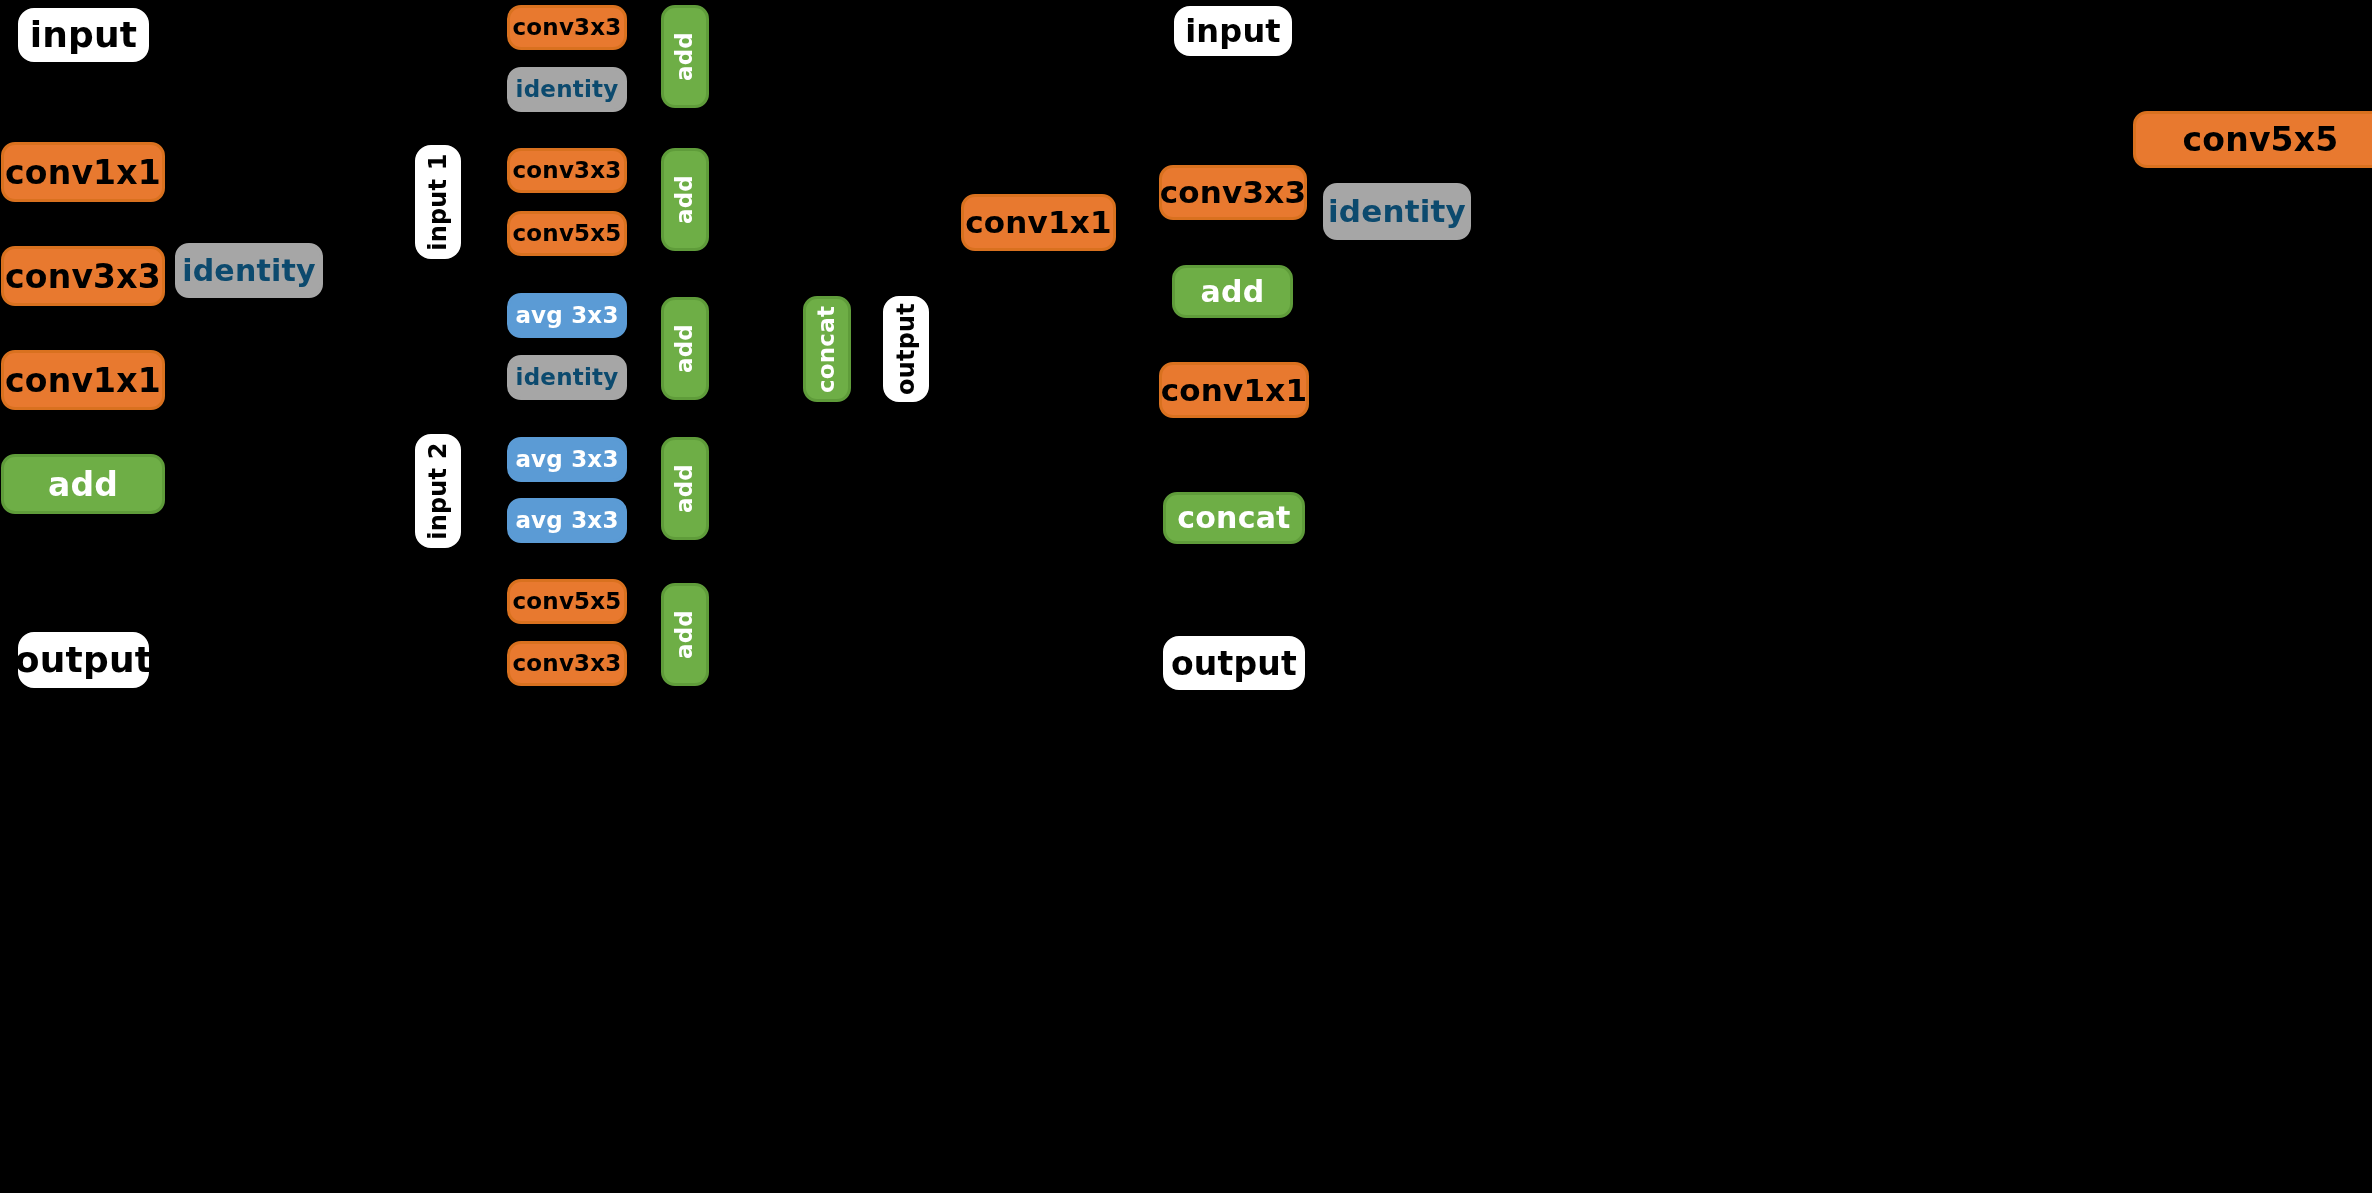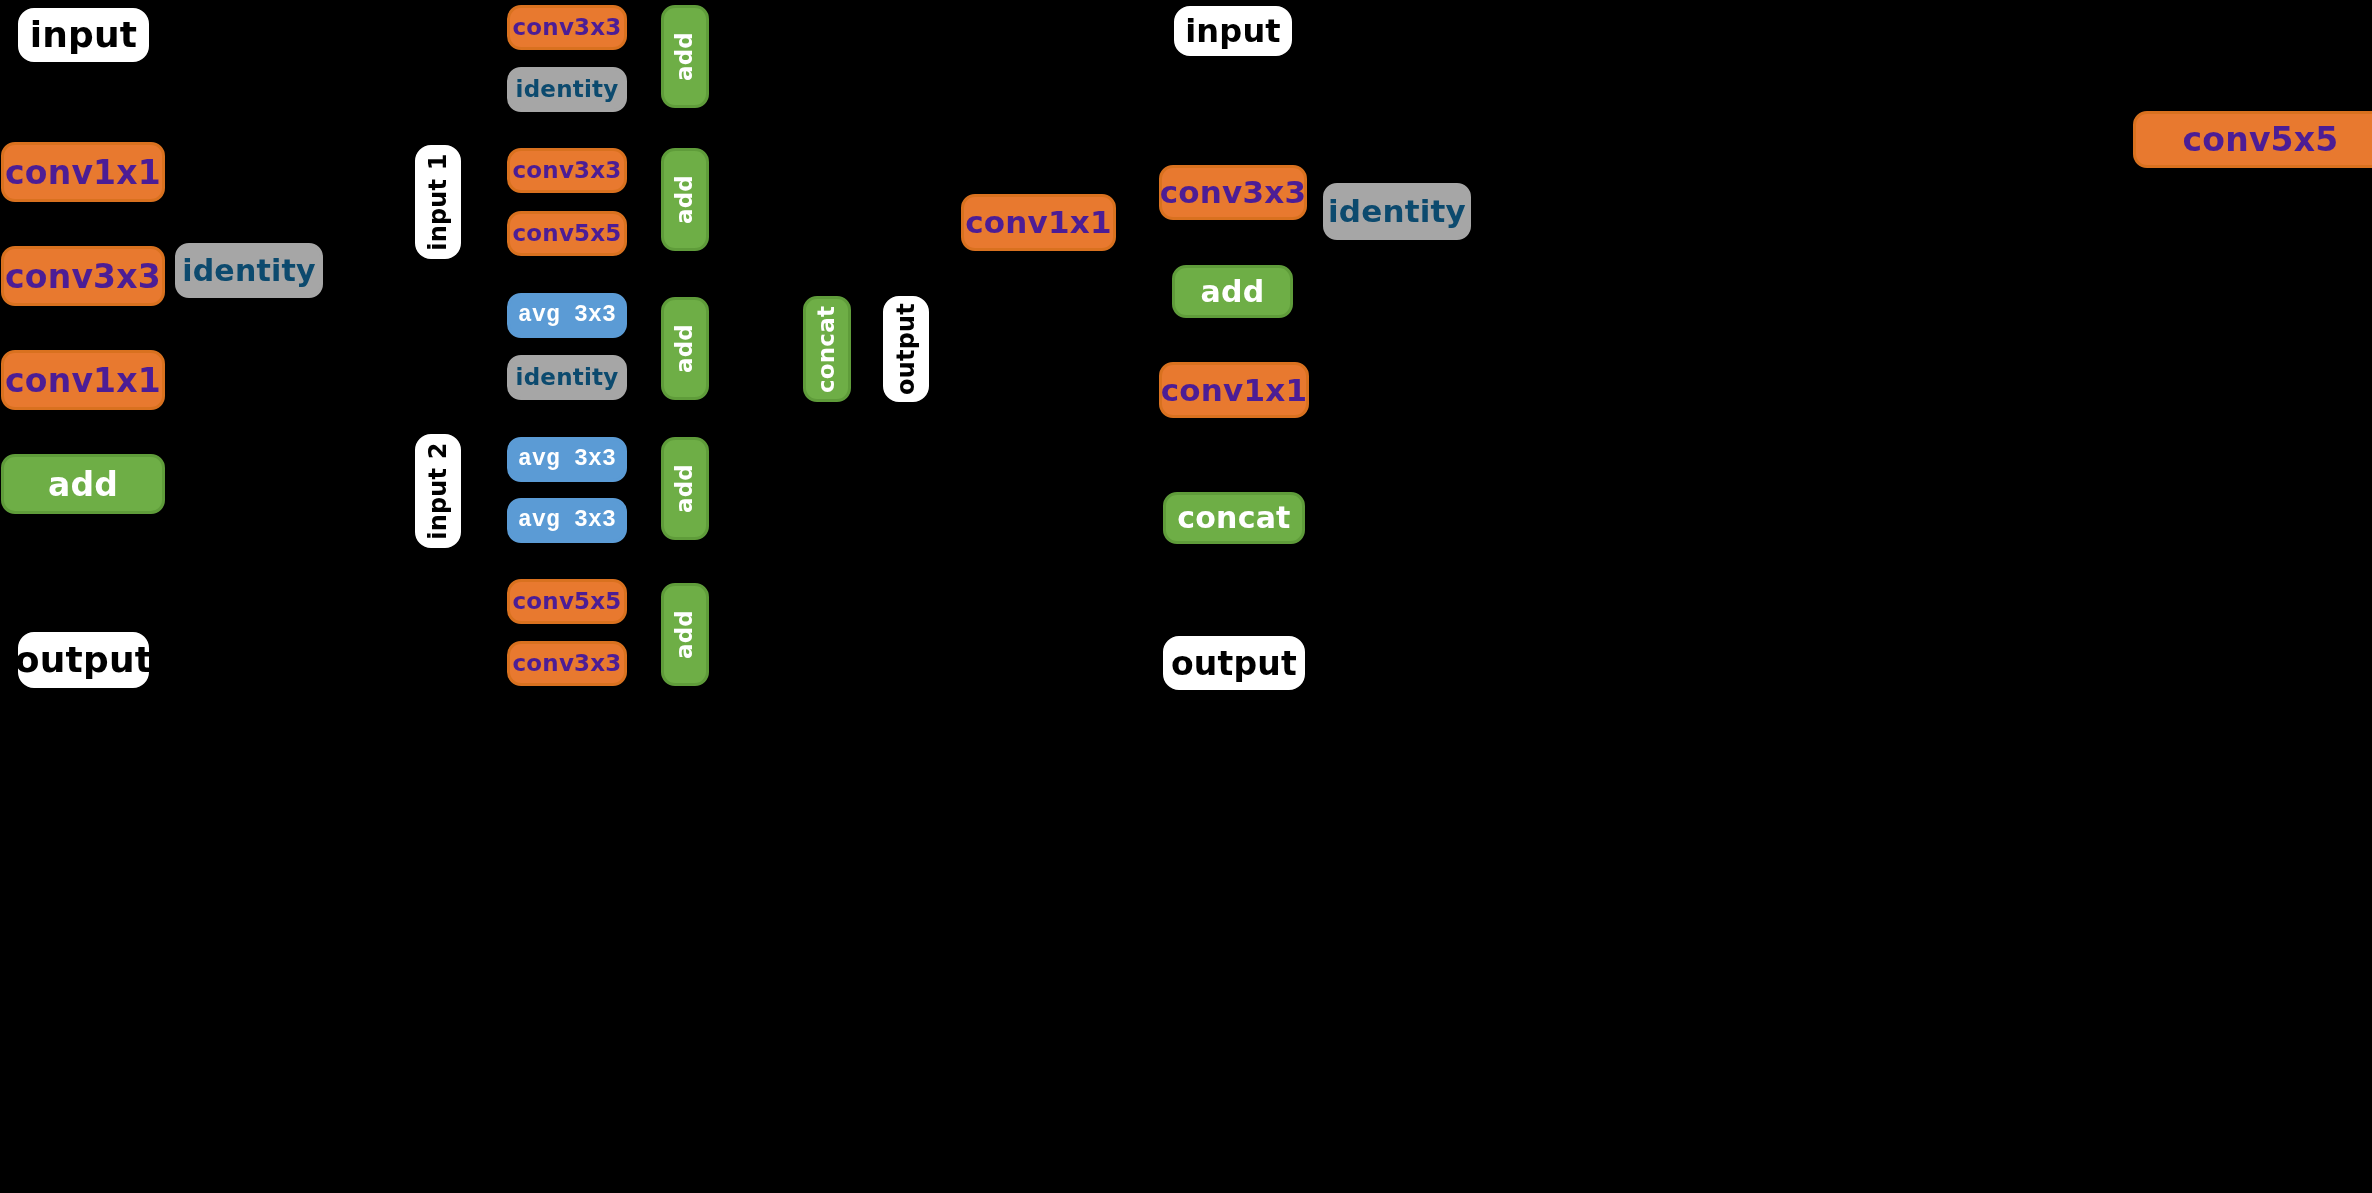--- a/index.html
+++ b/index.html
@@ -27,34 +27,33 @@
     font-weight: bold;
     letter-spacing: 0.2px;
     line-height: 1;
     text-align: center;
     white-space: nowrap;
     user-select: none;
   }
   
   .n-conv {
     background: #e8792f;
-    color: #4c1d95;
+    color: #000000;
     border: 3px solid #d9711f;
     box-shadow: 0 2px 0 rgba(0,0,0,0.35);
   }
   .n-identity {
     background: #a6a6a6;
     color: #0c4a6e;
     border: 3px solid #a6a6a6;
   }
   .n-pool {
     background: #5b9bd5;
     color: #ffffff;
     border: 3px solid #5b9bd5;
-    font-family: Liberation Mono, monospace;
   }
   .n-merge {
     background: #6eae46;
     color: #ffffff;
     border: 3px solid #5f9c3a;
     box-shadow: 0 2px 0 rgba(0,0,0,0.30);
   }
   .n-io {
     background: #ffffff;
     color: #000000;

